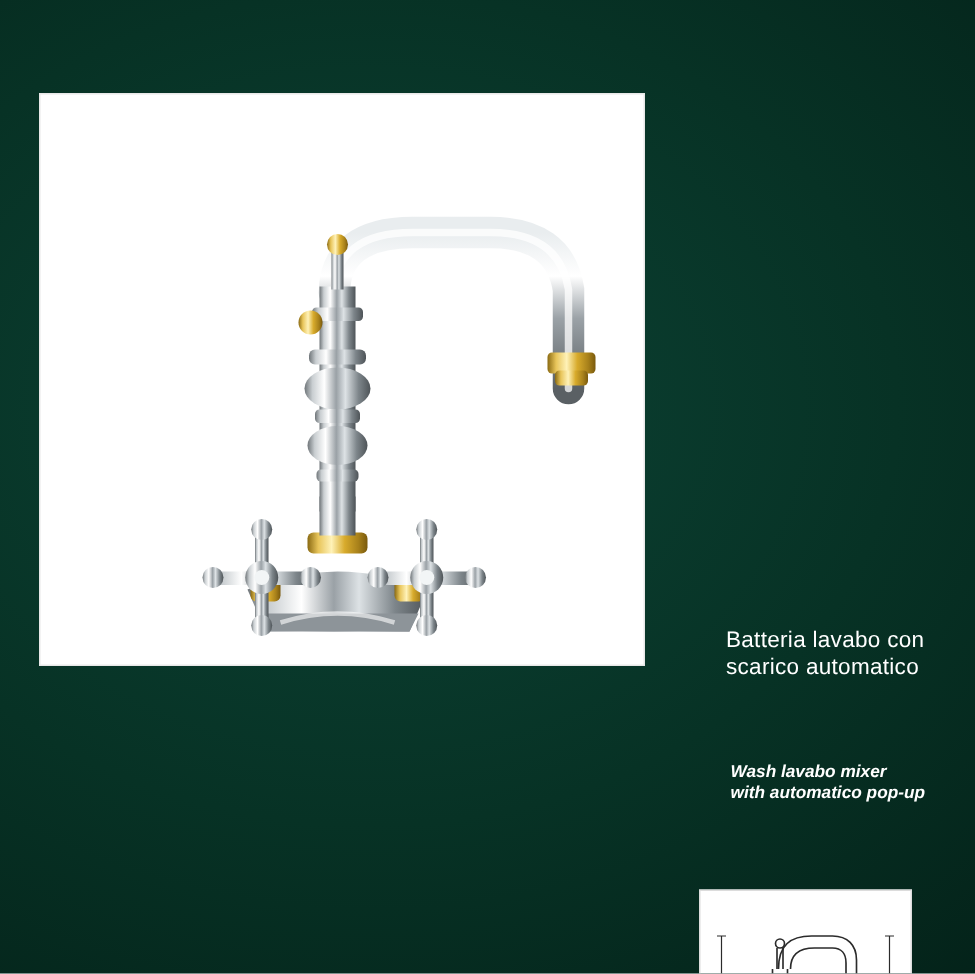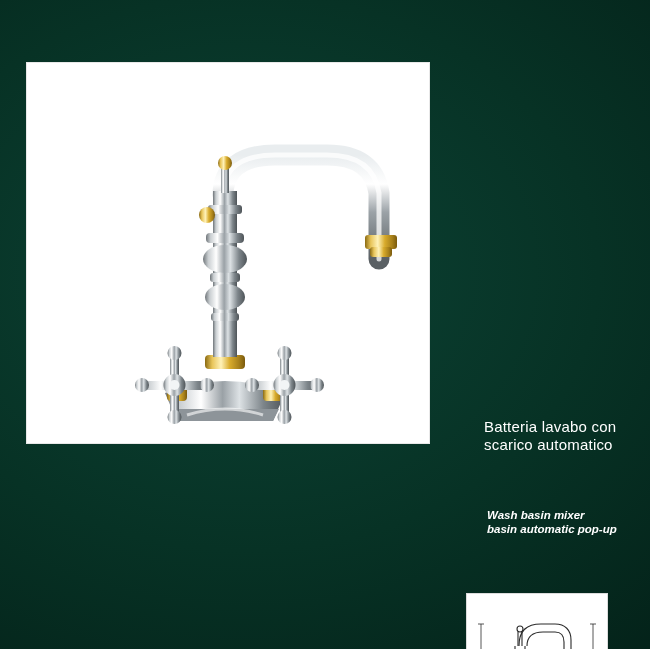--- a/index.html
+++ b/index.html
@@ -156,22 +156,22 @@
           </g>
         </g>
       </svg>
     </div>
   </div>
 
   <div class="title-it">
     <span>Batteria lavabo con scarico automatico</span>
   </div>
   <div class="title-en">
-    <div>Wash basin mixer</div>
-    <div>basin automatic pop-up</div>
+    <div>Wash lavabo mixer</div>
+    <div>with automatico pop-up</div>
   </div>
 
   <div class="drawing-frame">
     <svg width="140" height="144" viewBox="0 0 140 144">
       <g stroke="#2b2b2b" fill="none" stroke-width="1.1">
 
         <path d="M52 52 C52 36, 60 30, 74 30 L88 30 C98 30, 104 36, 104 46 L104 66"></path>
         <path d="M60 52 C60 42, 66 38, 76 38 L88 38 C94 38, 97 42, 97 48 L97 66"></path>
 
         <rect x="96" y="62" width="12" height="6"></rect>

